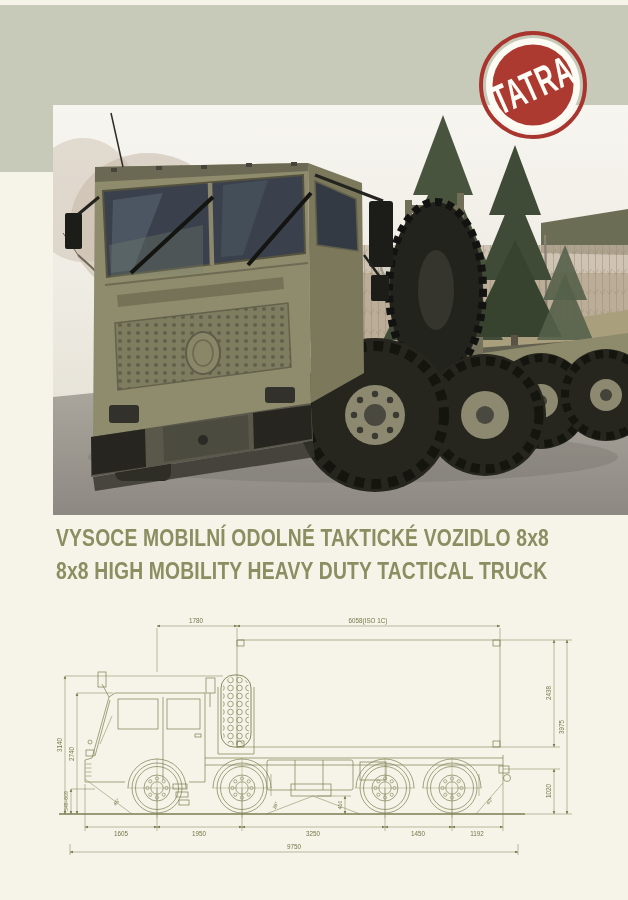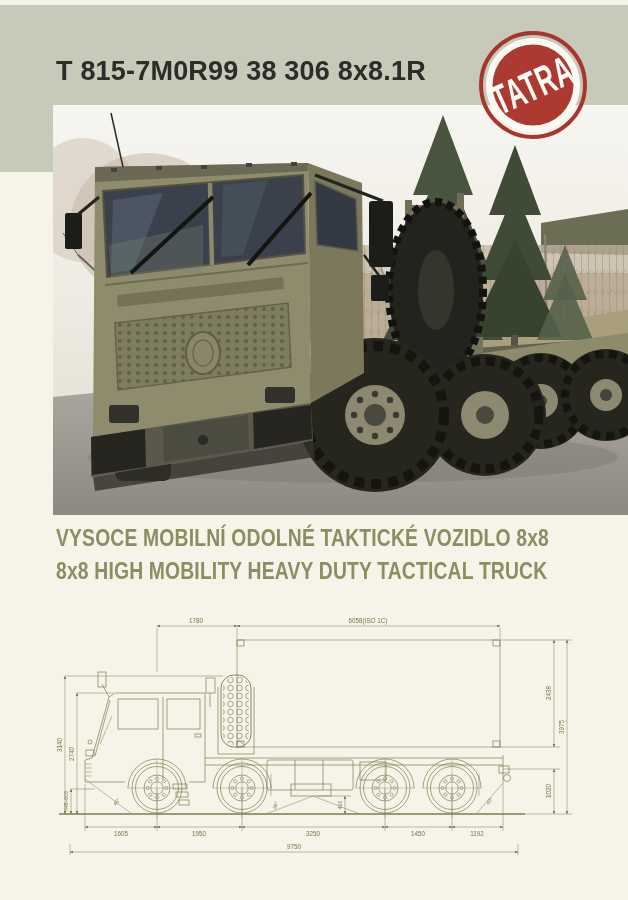--- a/index.html
+++ b/index.html
@@ -17,21 +17,20 @@
   svg text{font-family:"Liberation Sans",sans-serif;}
   .dim{font-size:6.3px;fill:#74774a;}
   .dimsm{font-size:5px;fill:#74774a;}
 </style>
 </head>
 <body>
 
 <div class="page">
 
   <div class="band"></div>
-  <h1 class="title">T 815-7M0R99 38 306 8x8.1R</h1>
 
   <div class="photo">
     <svg width="575" height="410" viewBox="0 0 575 410">
       <defs>
         <linearGradient id="sky" x1="0" y1="0" x2="0" y2="1">
           <stop offset="0" stop-color="#f7f5f0"></stop>
             <stop offset=".6" stop-color="#efece4"></stop>
           <stop offset="1" stop-color="#e7e3d8"></stop>
         </linearGradient>
         <linearGradient id="road" x1="0" y1="0" x2="0" y2="1">

